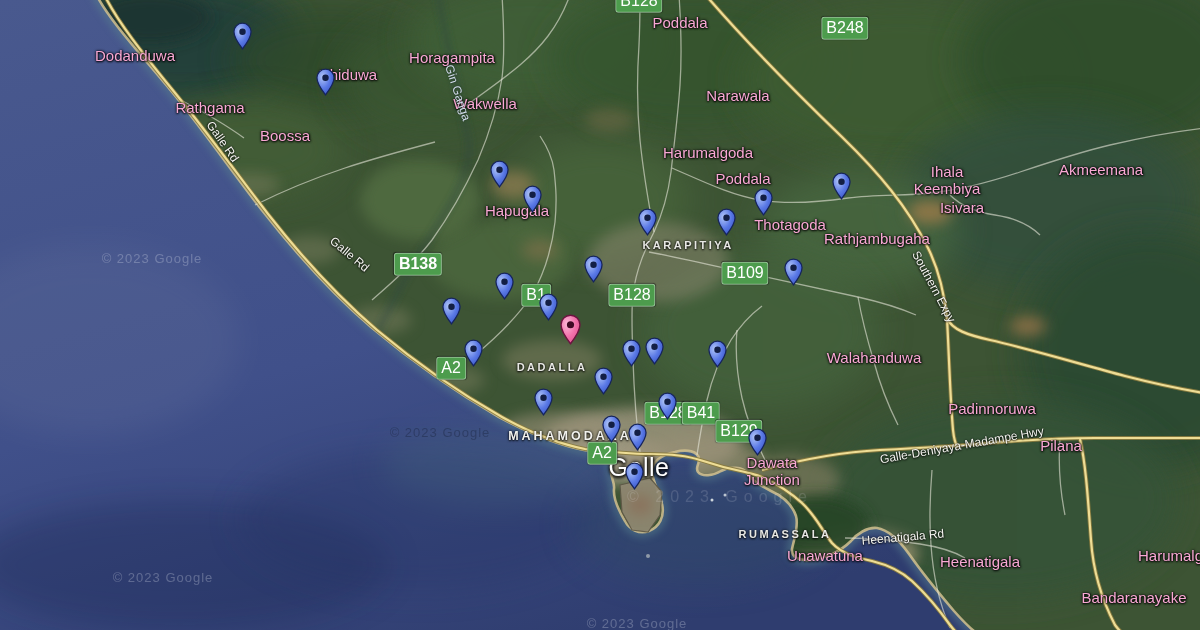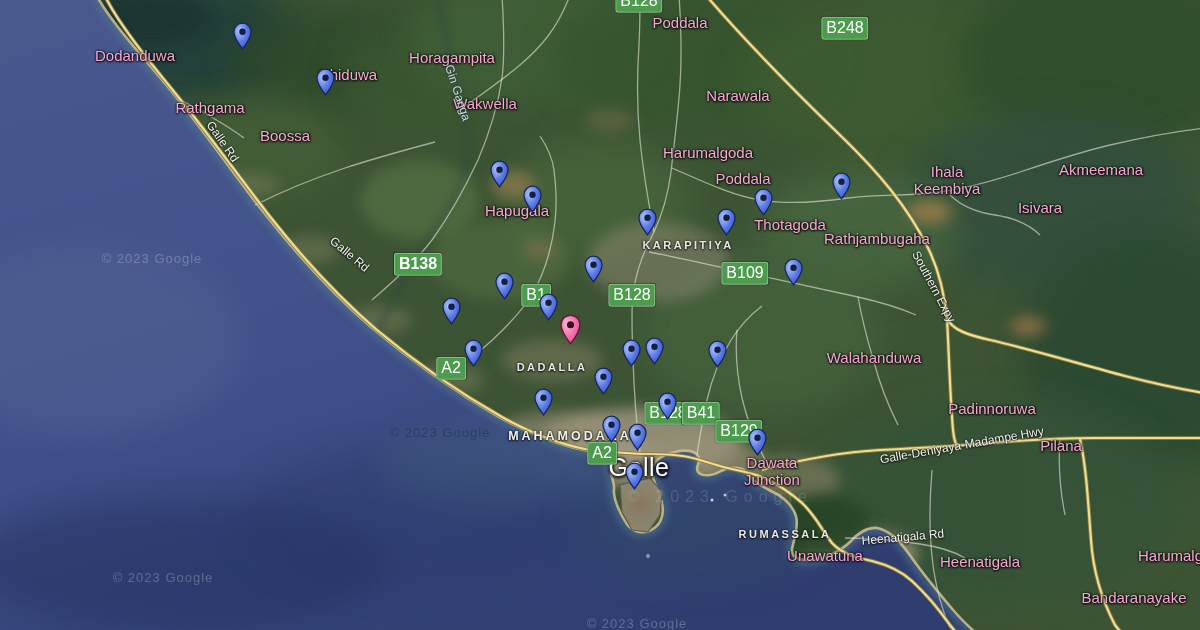--- a/index.html
+++ b/index.html
@@ -171,21 +171,21 @@
       <div class="lbl town" style="left: 485px; top: 104px;">Wakwella</div>
       <div class="lbl town" style="left: 517px; top: 211px;">Hapugala</div>
       <div class="lbl town" style="left: 680px; top: 23px;">Poddala</div>
       <div class="lbl town" style="left: 716px; top: 96px; padding-left: 44px;">Narawala</div>
       <div class="lbl town" style="left: 708px; top: 153px;">Harumalgoda</div>
       <div class="lbl town" style="left: 743px; top: 179px;">Poddala</div>
       <div class="lbl town" style="left: 790px; top: 225px; text-align: center;">Thotagoda</div>
       <div class="lbl town" style="left: 877px; top: 239px;">Rathjambugaha</div>
       <div class="lbl town" style="left: 947px; top: 180px;">Ihala
 Keembiya</div>
-      <div class="lbl town" style="left: 1040px; top: 208px;">Isivara</div>
+      <div class="lbl town" style="left: 962px; top: 208px;">Isivara</div>
       <div class="lbl town" style="left: 1101px; top: 170px;">Akmeemana</div>
       <div class="lbl town" style="left: 874px; top: 358px;">Walahanduwa</div>
       <div class="lbl town" style="left: 992px; top: 409px;">Padinnoruwa</div>
       <div class="lbl town" style="left: 1061px; top: 446px;">Pilana</div>
       <div class="lbl town" style="left: 772px; top: 471px;">Dawata
 Junction</div>
       <div class="lbl town" style="left: 825px; top: 556px;">Unawatuna</div>
       <div class="lbl town" style="left: 980px; top: 562px;">Heenatigala</div>
       <div class="lbl town" style="left: 1183px; top: 556px;">Harumalgoda</div>
       <div class="lbl town" style="left: 1134px; top: 598px;">Bandaranayake</div>

